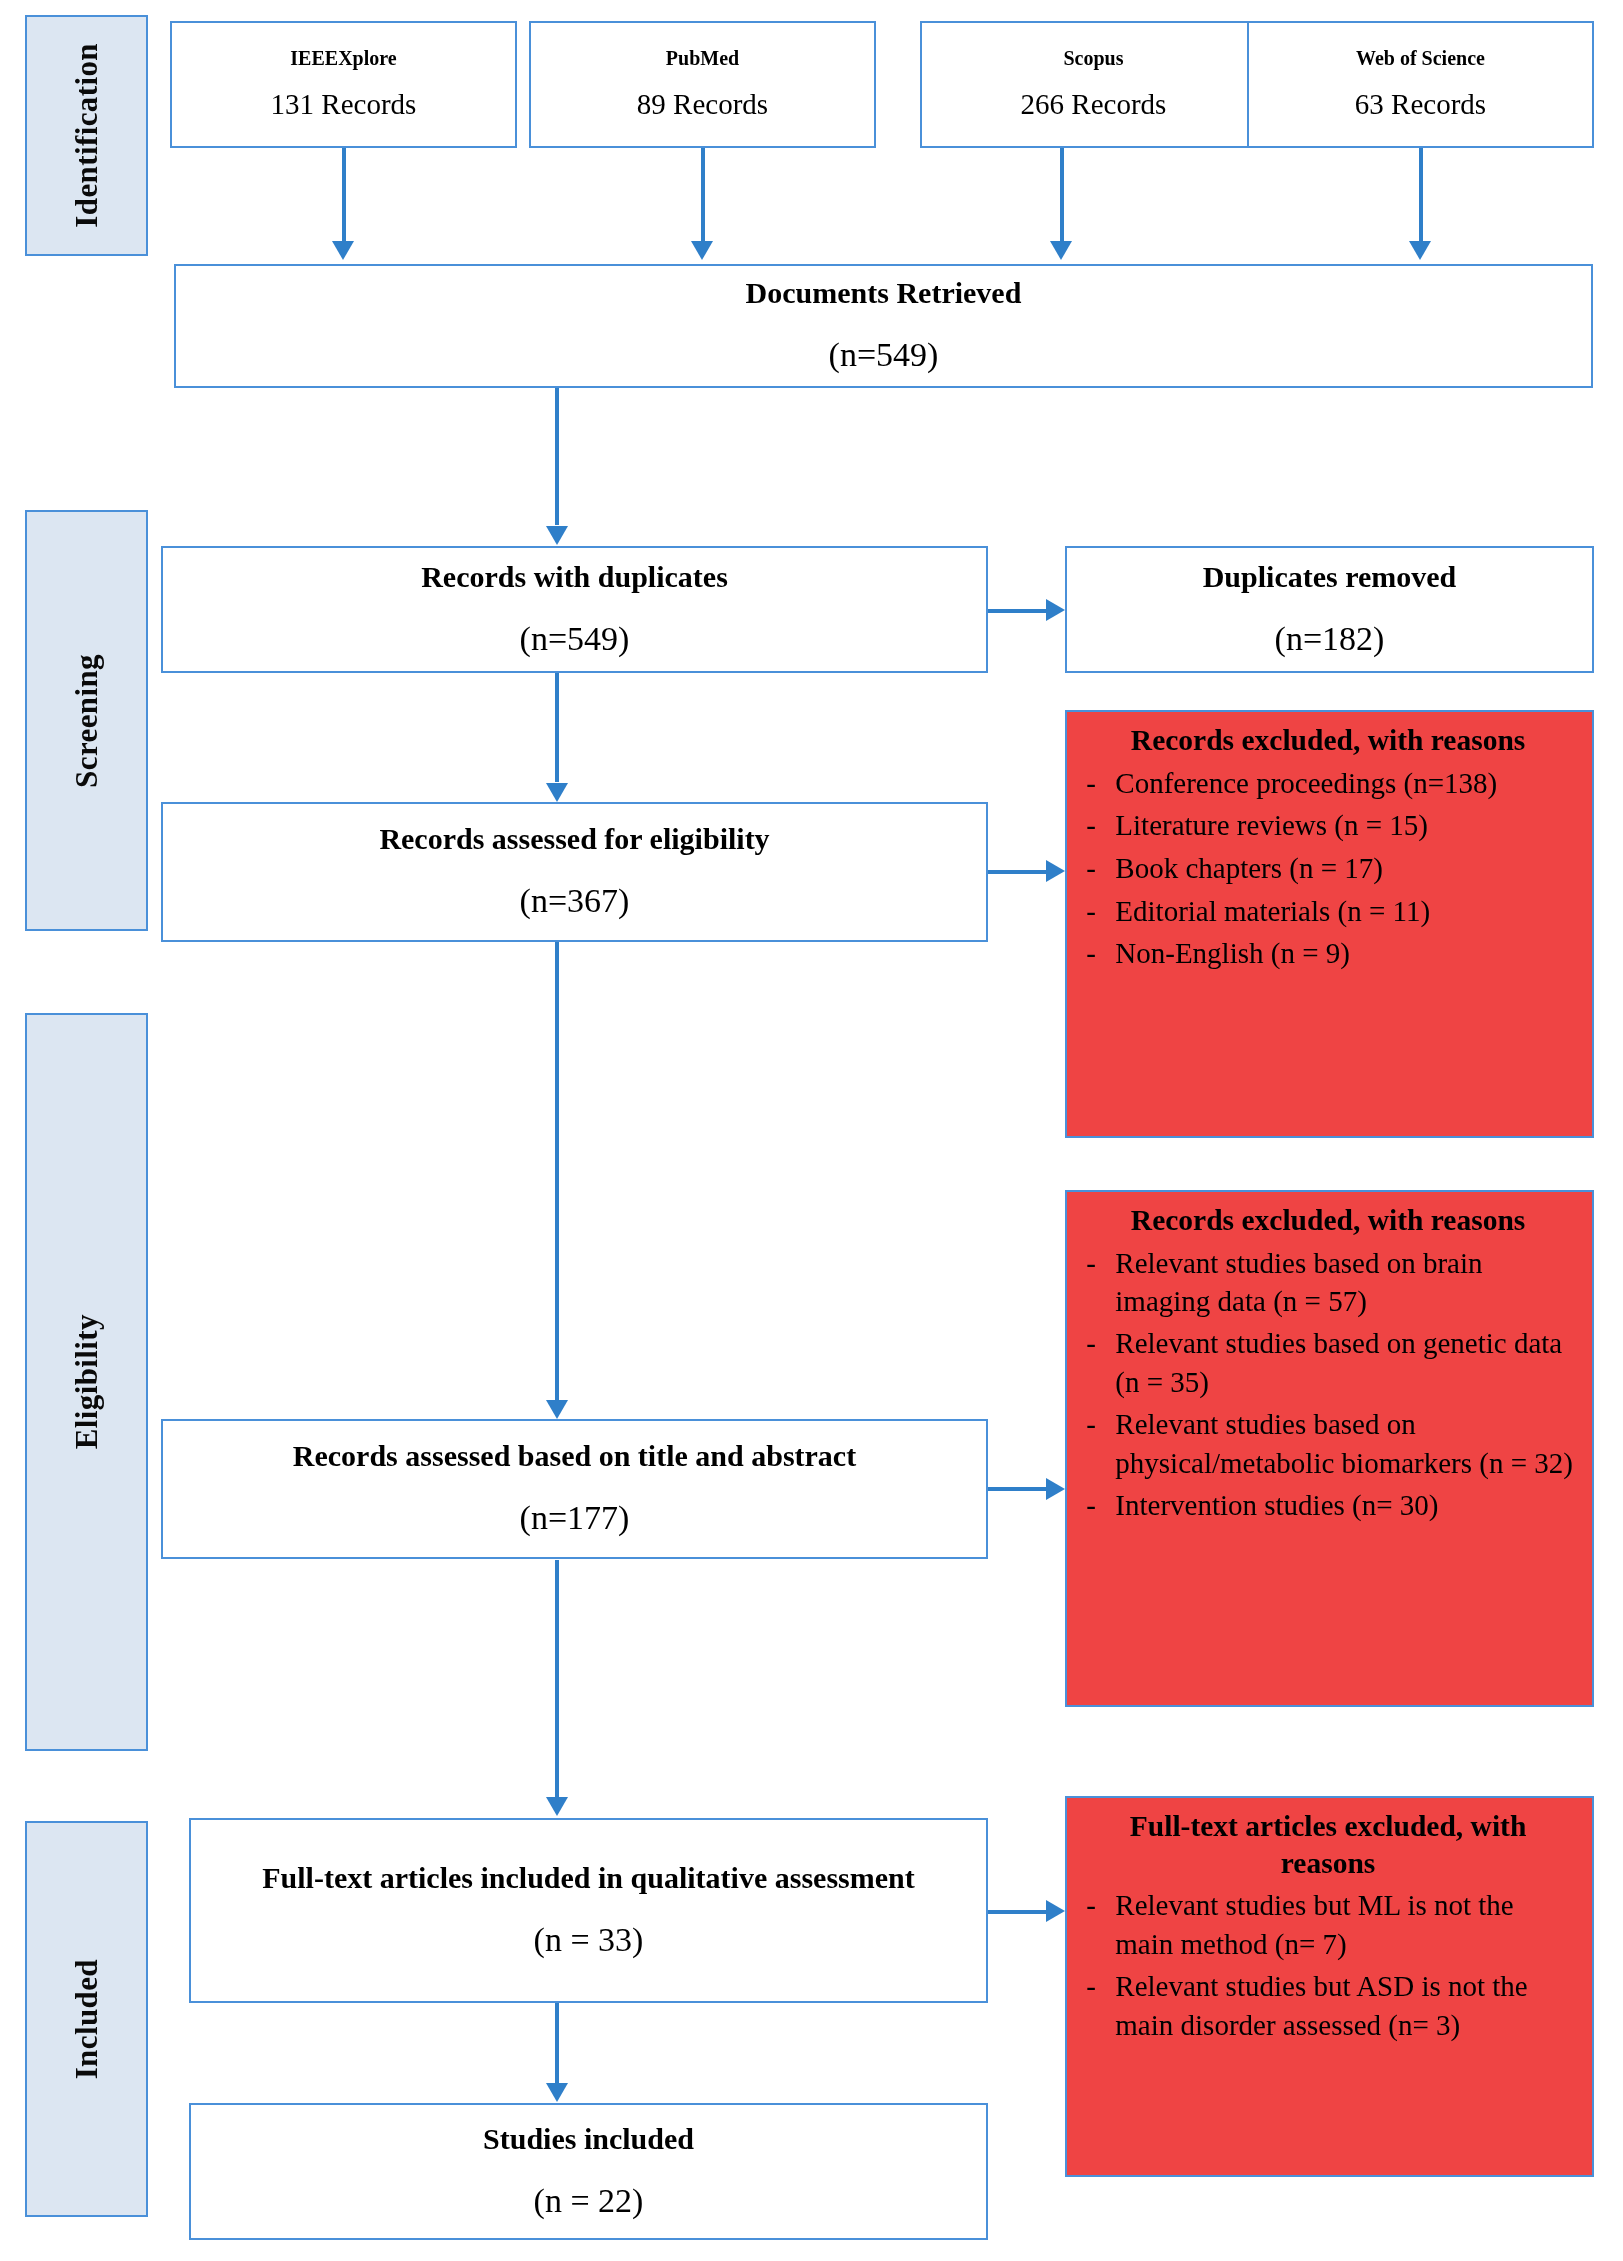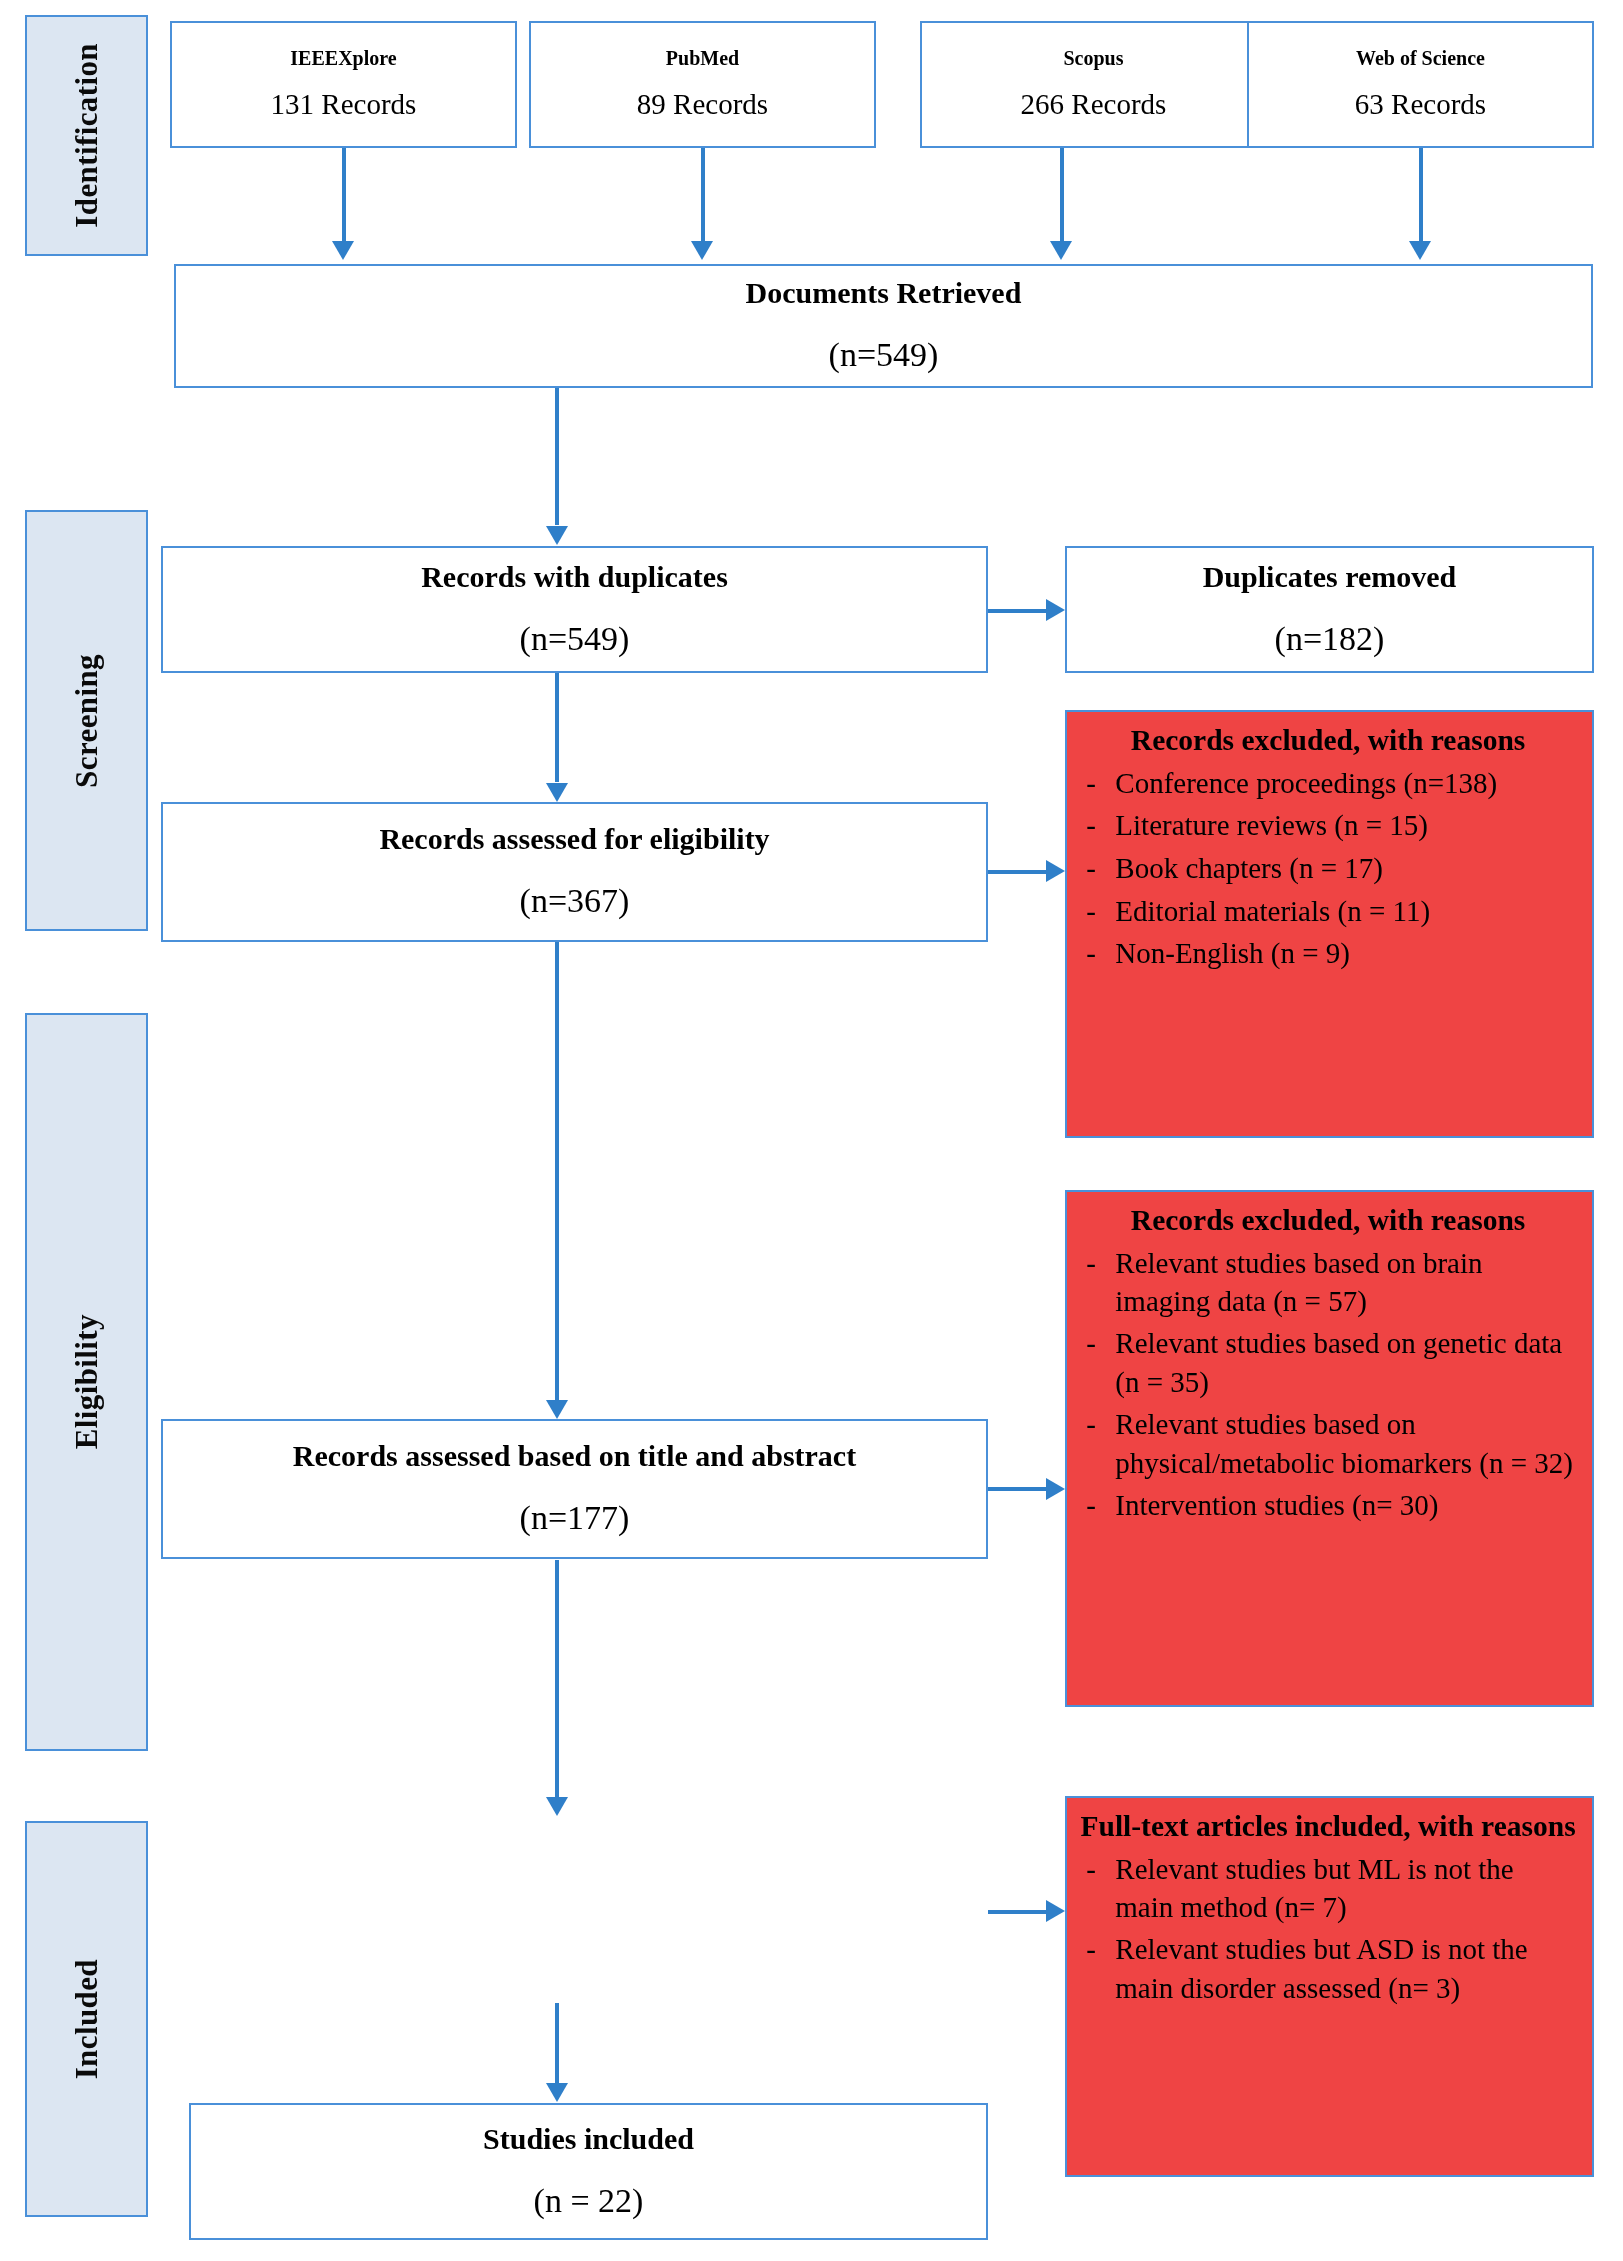--- a/index.html
+++ b/index.html
@@ -228,26 +228,30 @@
     <div class="title">Records assessed based on title and abstract</div>
     <div class="sub">(n=177)</div>
   </div>
 
   <div class="hline" style="left:988px; top:1487px; width:66px;"></div>
   <div class="arrow-right" style="left:1046px; top:1478px;"></div>
 
   <div class="vline" style="left:555px; top:1560px; height:238px;"></div>
   <div class="arrow-down" style="left:546px; top:1797px;"></div>
 
+  <div class="box" style="left:189px; top:1818px; width:799px; height:185px; padding:0 44px;">
+    <div class="title">Full-text articles included in qualitative assessment</div>
+    <div class="sub">(n = 33)</div>
+  </div>
 
   <div class="hline" style="left:988px; top:1910px; width:66px;"></div>
   <div class="arrow-right" style="left:1046px; top:1900px;"></div>
 
   <div class="excl" style="left:1065px; top:1796px; width:529px; height:381px;">
-    <div class="hd">Full-text articles included, with reasons</div>
+    <div class="hd">Full-text articles excluded, with reasons</div>
     <ul>
       <li><span class="dash">-</span><span>Relevant studies but ML is not the main method (n= 7)</span></li>
       <li><span class="dash">-</span><span>Relevant studies but ASD is not the main disorder assessed (n= 3)</span></li>
     </ul>
   </div>
 
   <div class="vline" style="left:555px; top:2003px; height:80px;"></div>
   <div class="arrow-down" style="left:546px; top:2083px;"></div>
 
   <div class="box" style="left:189px; top:2103px; width:799px; height:137px;">

